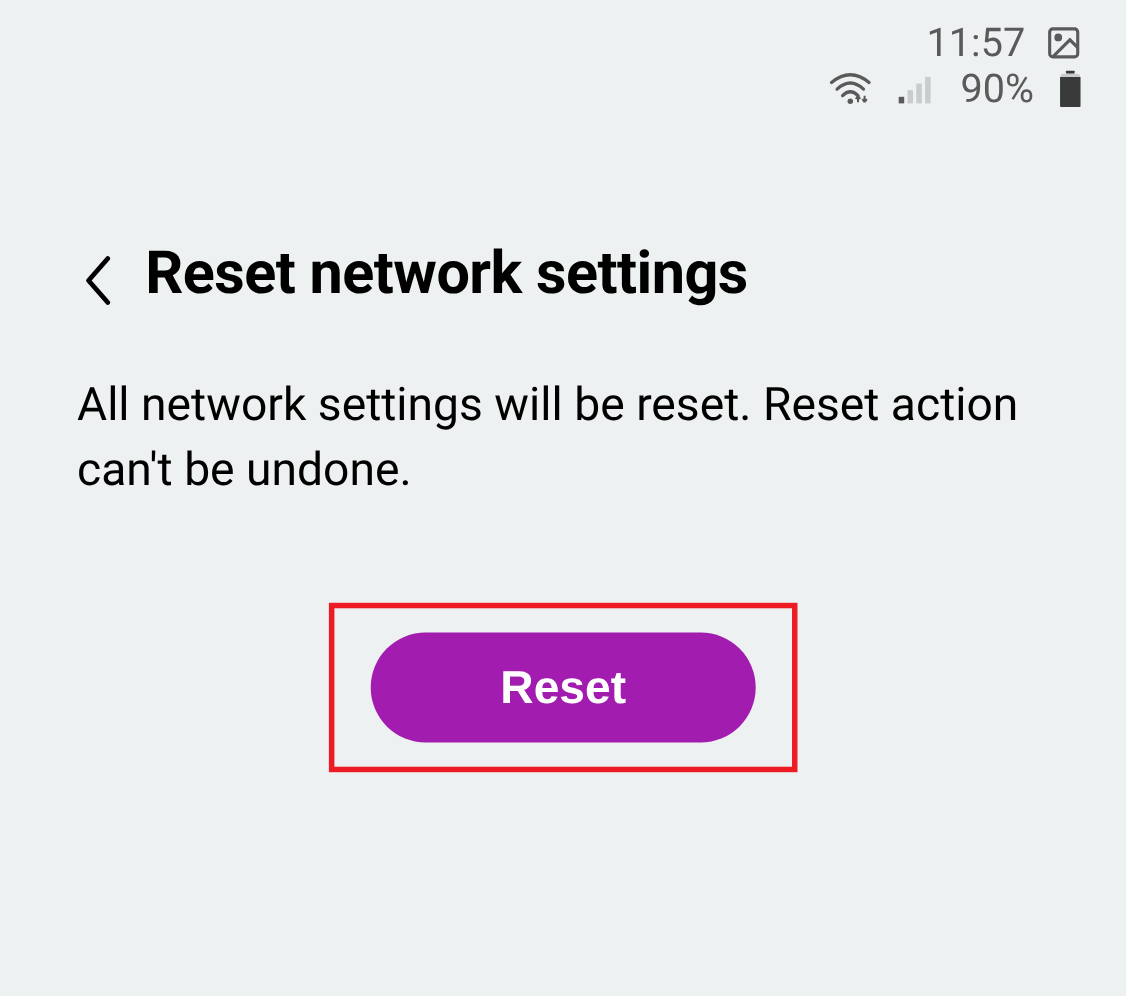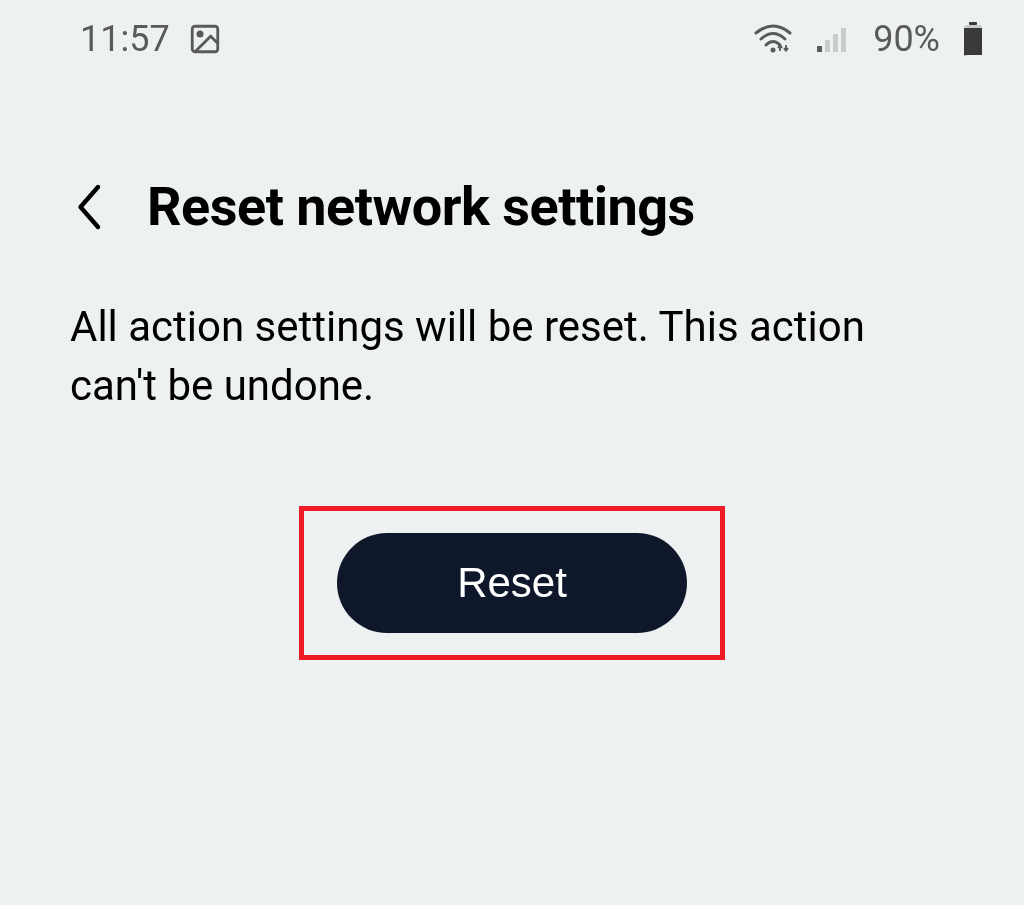--- a/index.html
+++ b/index.html
@@ -14,20 +14,21 @@
       height: 905px;
       overflow: hidden;
     }
     .status-bar {
       display: flex;
       justify-content: space-between;
       align-items: flex-end;
       padding: 18px 40px 10px 80px;
       font-size: 36px;
       color: #5a5a5a;
+      flex-direction: column;
     }
     .status-left {
       display: flex;
       align-items: center;
       gap: 18px;
     }
     .status-right {
       display: flex;
       align-items: center;
       gap: 22px;
@@ -46,22 +47,22 @@
     }
     .battery-pct {
       font-weight: 400;
     }
     .battery-icon {
       display: inline-flex;
       align-items: center;
     }
     .header {
       display: flex;
-      align-items: center;
-      gap: 43px;
+      align-items: flex-end;
+      gap: 28px;
       padding: 105px 40px 0 72px;
     }
     .back-btn {
       display: inline-flex;
       align-items: center;
       justify-content: center;
       cursor: pointer;
     }
     .page-title {
       font-size: 54px;
@@ -80,26 +81,26 @@
       display: flex;
       justify-content: center;
       margin-top: 90px;
     }
     .highlight-box {
       border: 5px solid #ed1c24;
       padding: 22px 33px;
       display: inline-block;
     }
     .reset-btn {
-      background-color: #0f172a;
+      background-color: #a21caf;
       color: #fff;
       border: none;
       border-radius: 70px;
       font-size: 42px;
-      font-weight: 400;
+      font-weight: 700;
       padding: 26px 0;
       width: 350px;
       cursor: pointer;
     }
   </style>
 </head>
 <body>
 
 <div class="status-bar">
   <div class="status-left">
@@ -149,19 +150,19 @@
 
 <div class="header">
   <span class="back-btn">
     <svg width="32" height="50" viewBox="0 0 24 40" fill="none" stroke="#000" stroke-width="3.5" stroke-linecap="round" stroke-linejoin="round">
       <polyline points="20,4 6,20 20,36"></polyline>
     </svg>
   </span>
   <h1 class="page-title">Reset network settings</h1>
 </div>
 
-<p class="description">All action settings will be reset. This action can't be undone.</p>
+<p class="description">All network settings will be reset. Reset action can't be undone.</p>
 
 <div class="button-container">
   <div class="highlight-box">
     <button class="reset-btn">Reset</button>
   </div>
 </div>
 
 </body></html>

